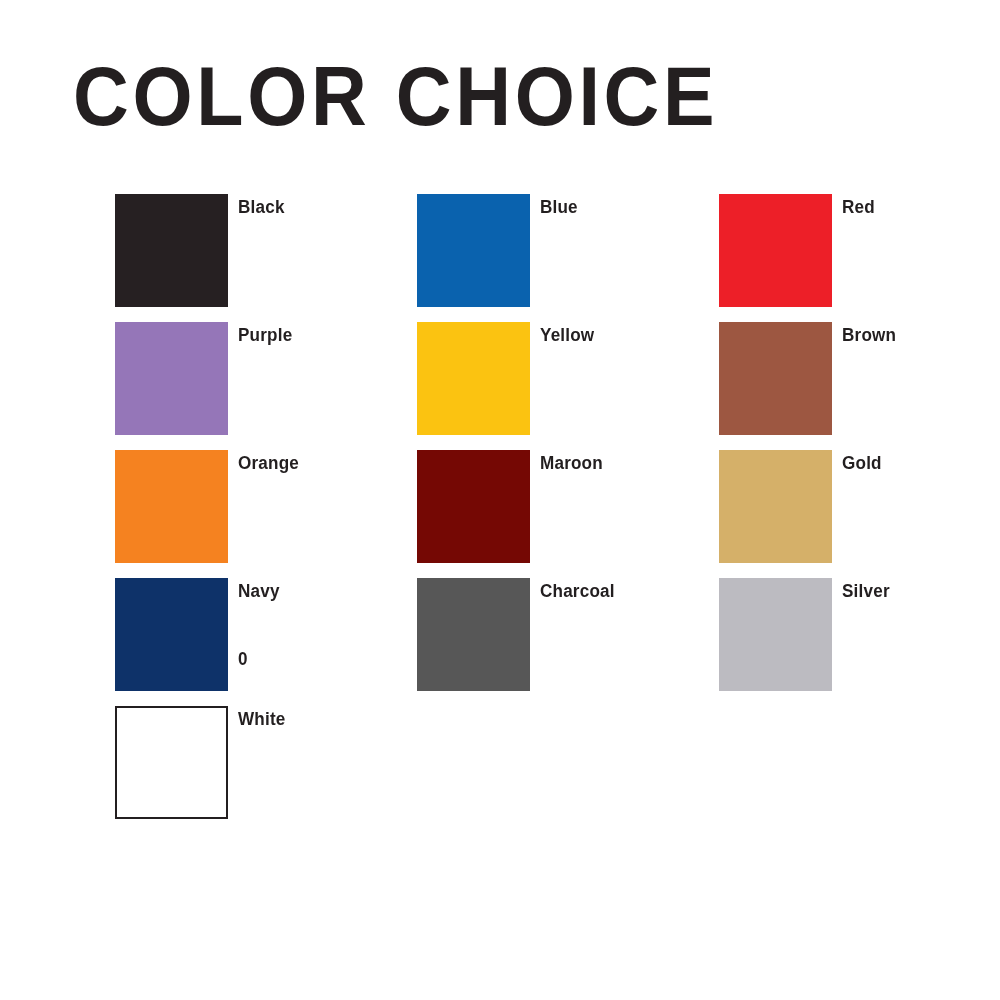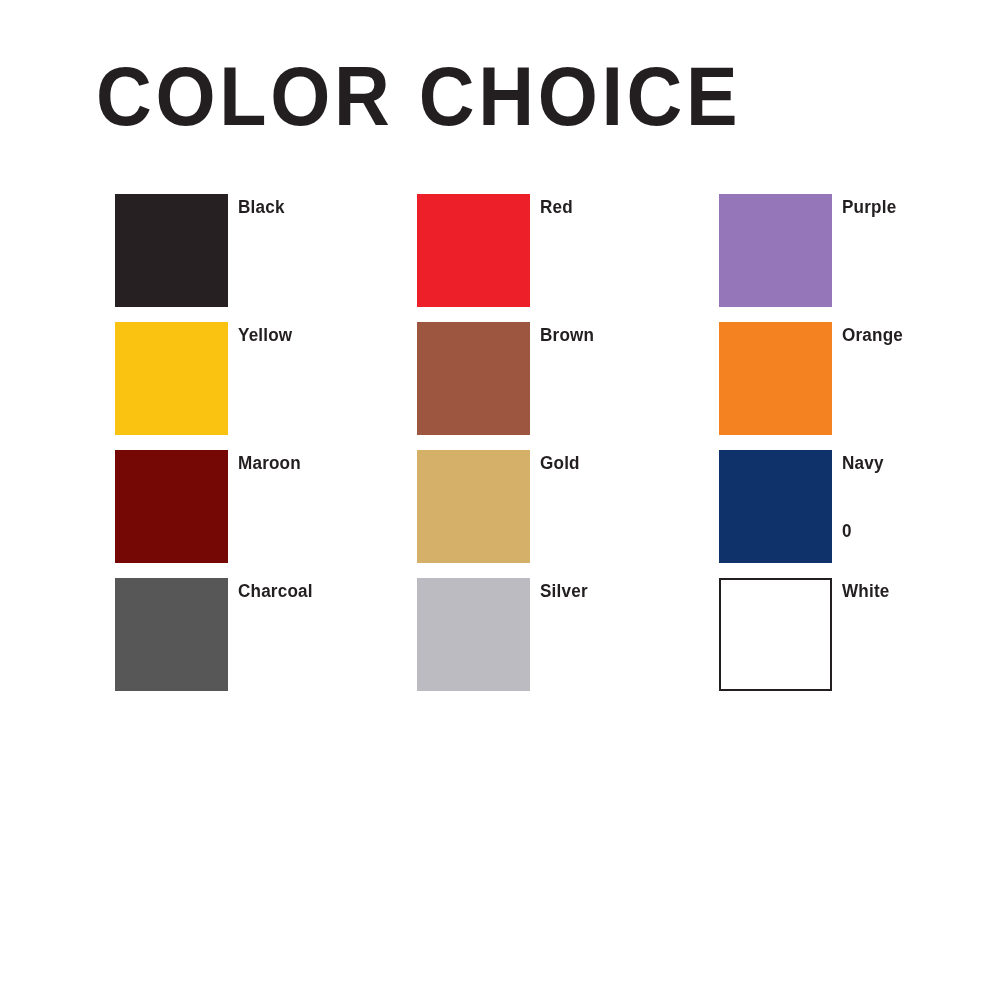--- a/index.html
+++ b/index.html
@@ -25,21 +25,20 @@
     background: #ffffff;
   }
 
   
   #title-area {
     position: absolute;
     left: 0;
     top: 52px;
     width: 792px;
     text-align: center;
-    padding-left: 23px;
   }
   #page-title {
     display: inline-block;
     font-family: "Liberation Sans Narrow", "Liberation Sans", "DejaVu Sans", sans-serif;
     font-weight: 700;
     font-size: 84px;
     line-height: 88px;
     letter-spacing: 4px;
     color: #231f20;
     transform: scaleX(0.92);
@@ -113,20 +112,24 @@
   <div id="title-area">
     <div id="page-title">COLOR CHOICE</div>
   </div>
 
   <div id="swatch-grid">
       <div class="swatch-cell">
         <div class="swatch-chip" style="background-color: rgb(38, 32, 34);"></div>
         <div class="swatch-label">Black</div>
       </div>
       <div class="swatch-cell">
+        <div class="swatch-chip" style="background-color: rgb(10, 98, 174);"></div>
+        <div class="swatch-label">Blue</div>
+      </div>
+      <div class="swatch-cell">
         <div class="swatch-chip" style="background-color: rgb(237, 31, 40);"></div>
         <div class="swatch-label">Red</div>
       </div>
       <div class="swatch-cell">
         <div class="swatch-chip" style="background-color: rgb(149, 118, 184);"></div>
         <div class="swatch-label">Purple</div>
       </div>
       <div class="swatch-cell">
         <div class="swatch-chip" style="background-color: rgb(251, 195, 17);"></div>
         <div class="swatch-label">Yellow</div>

